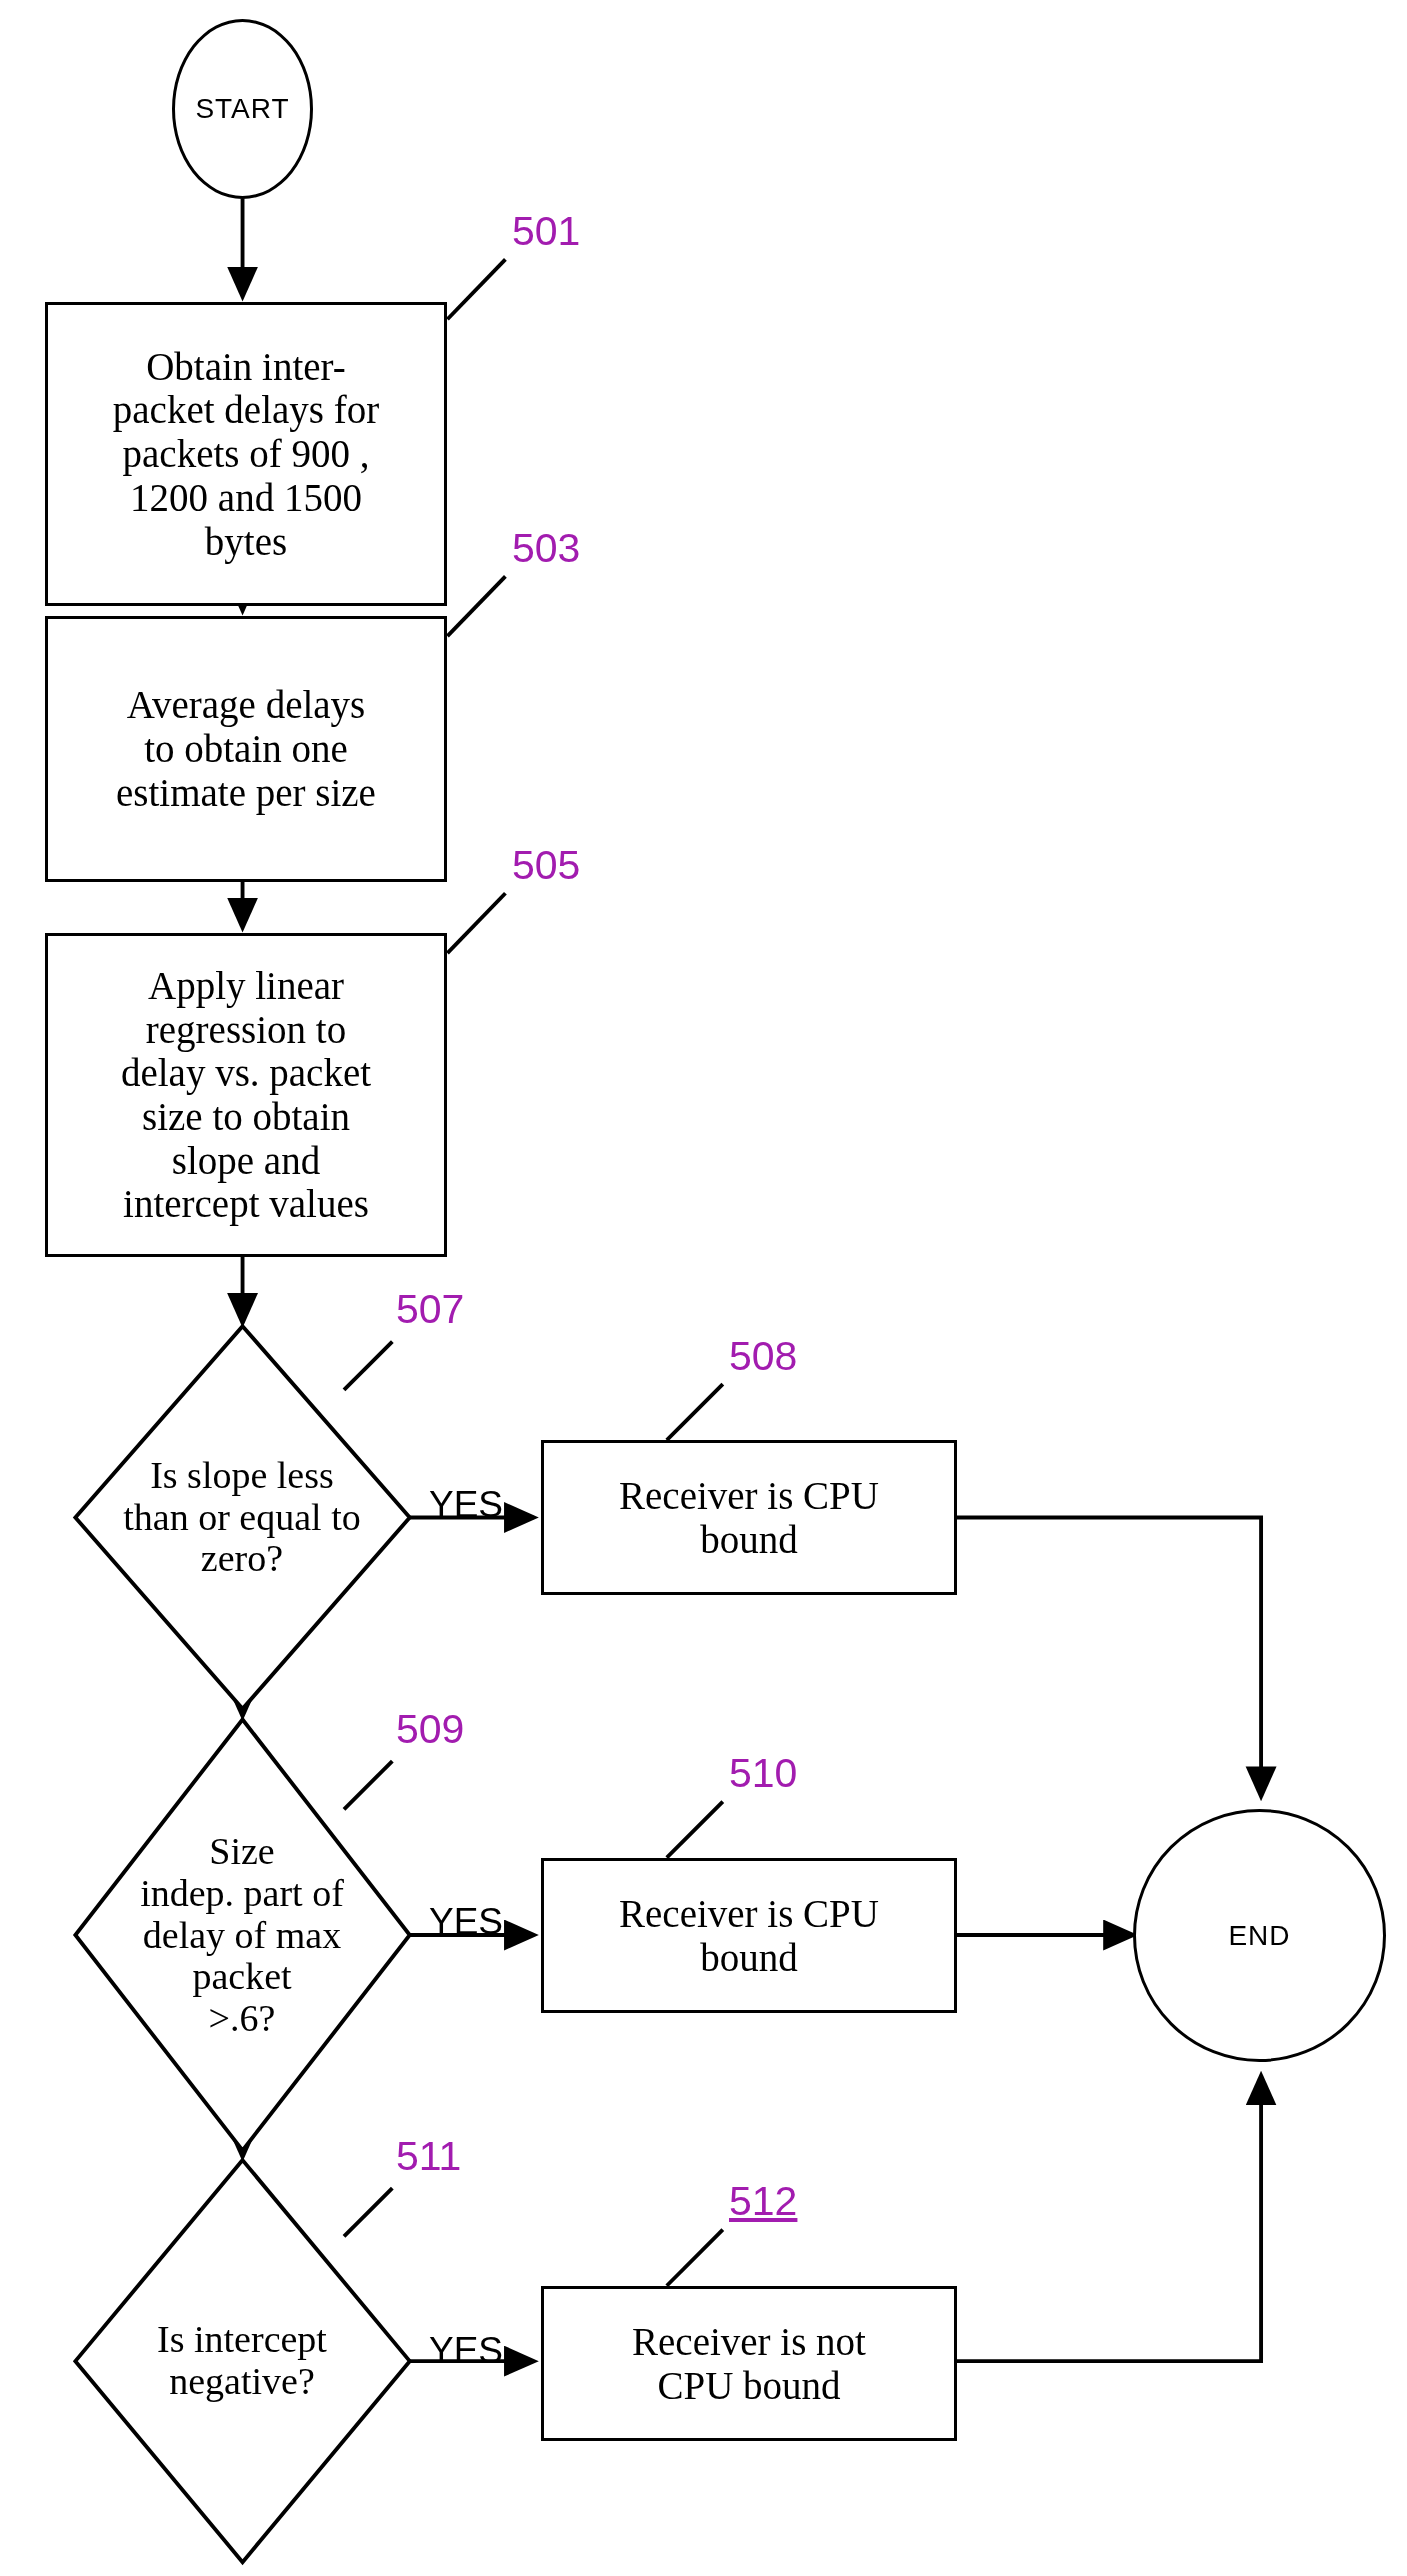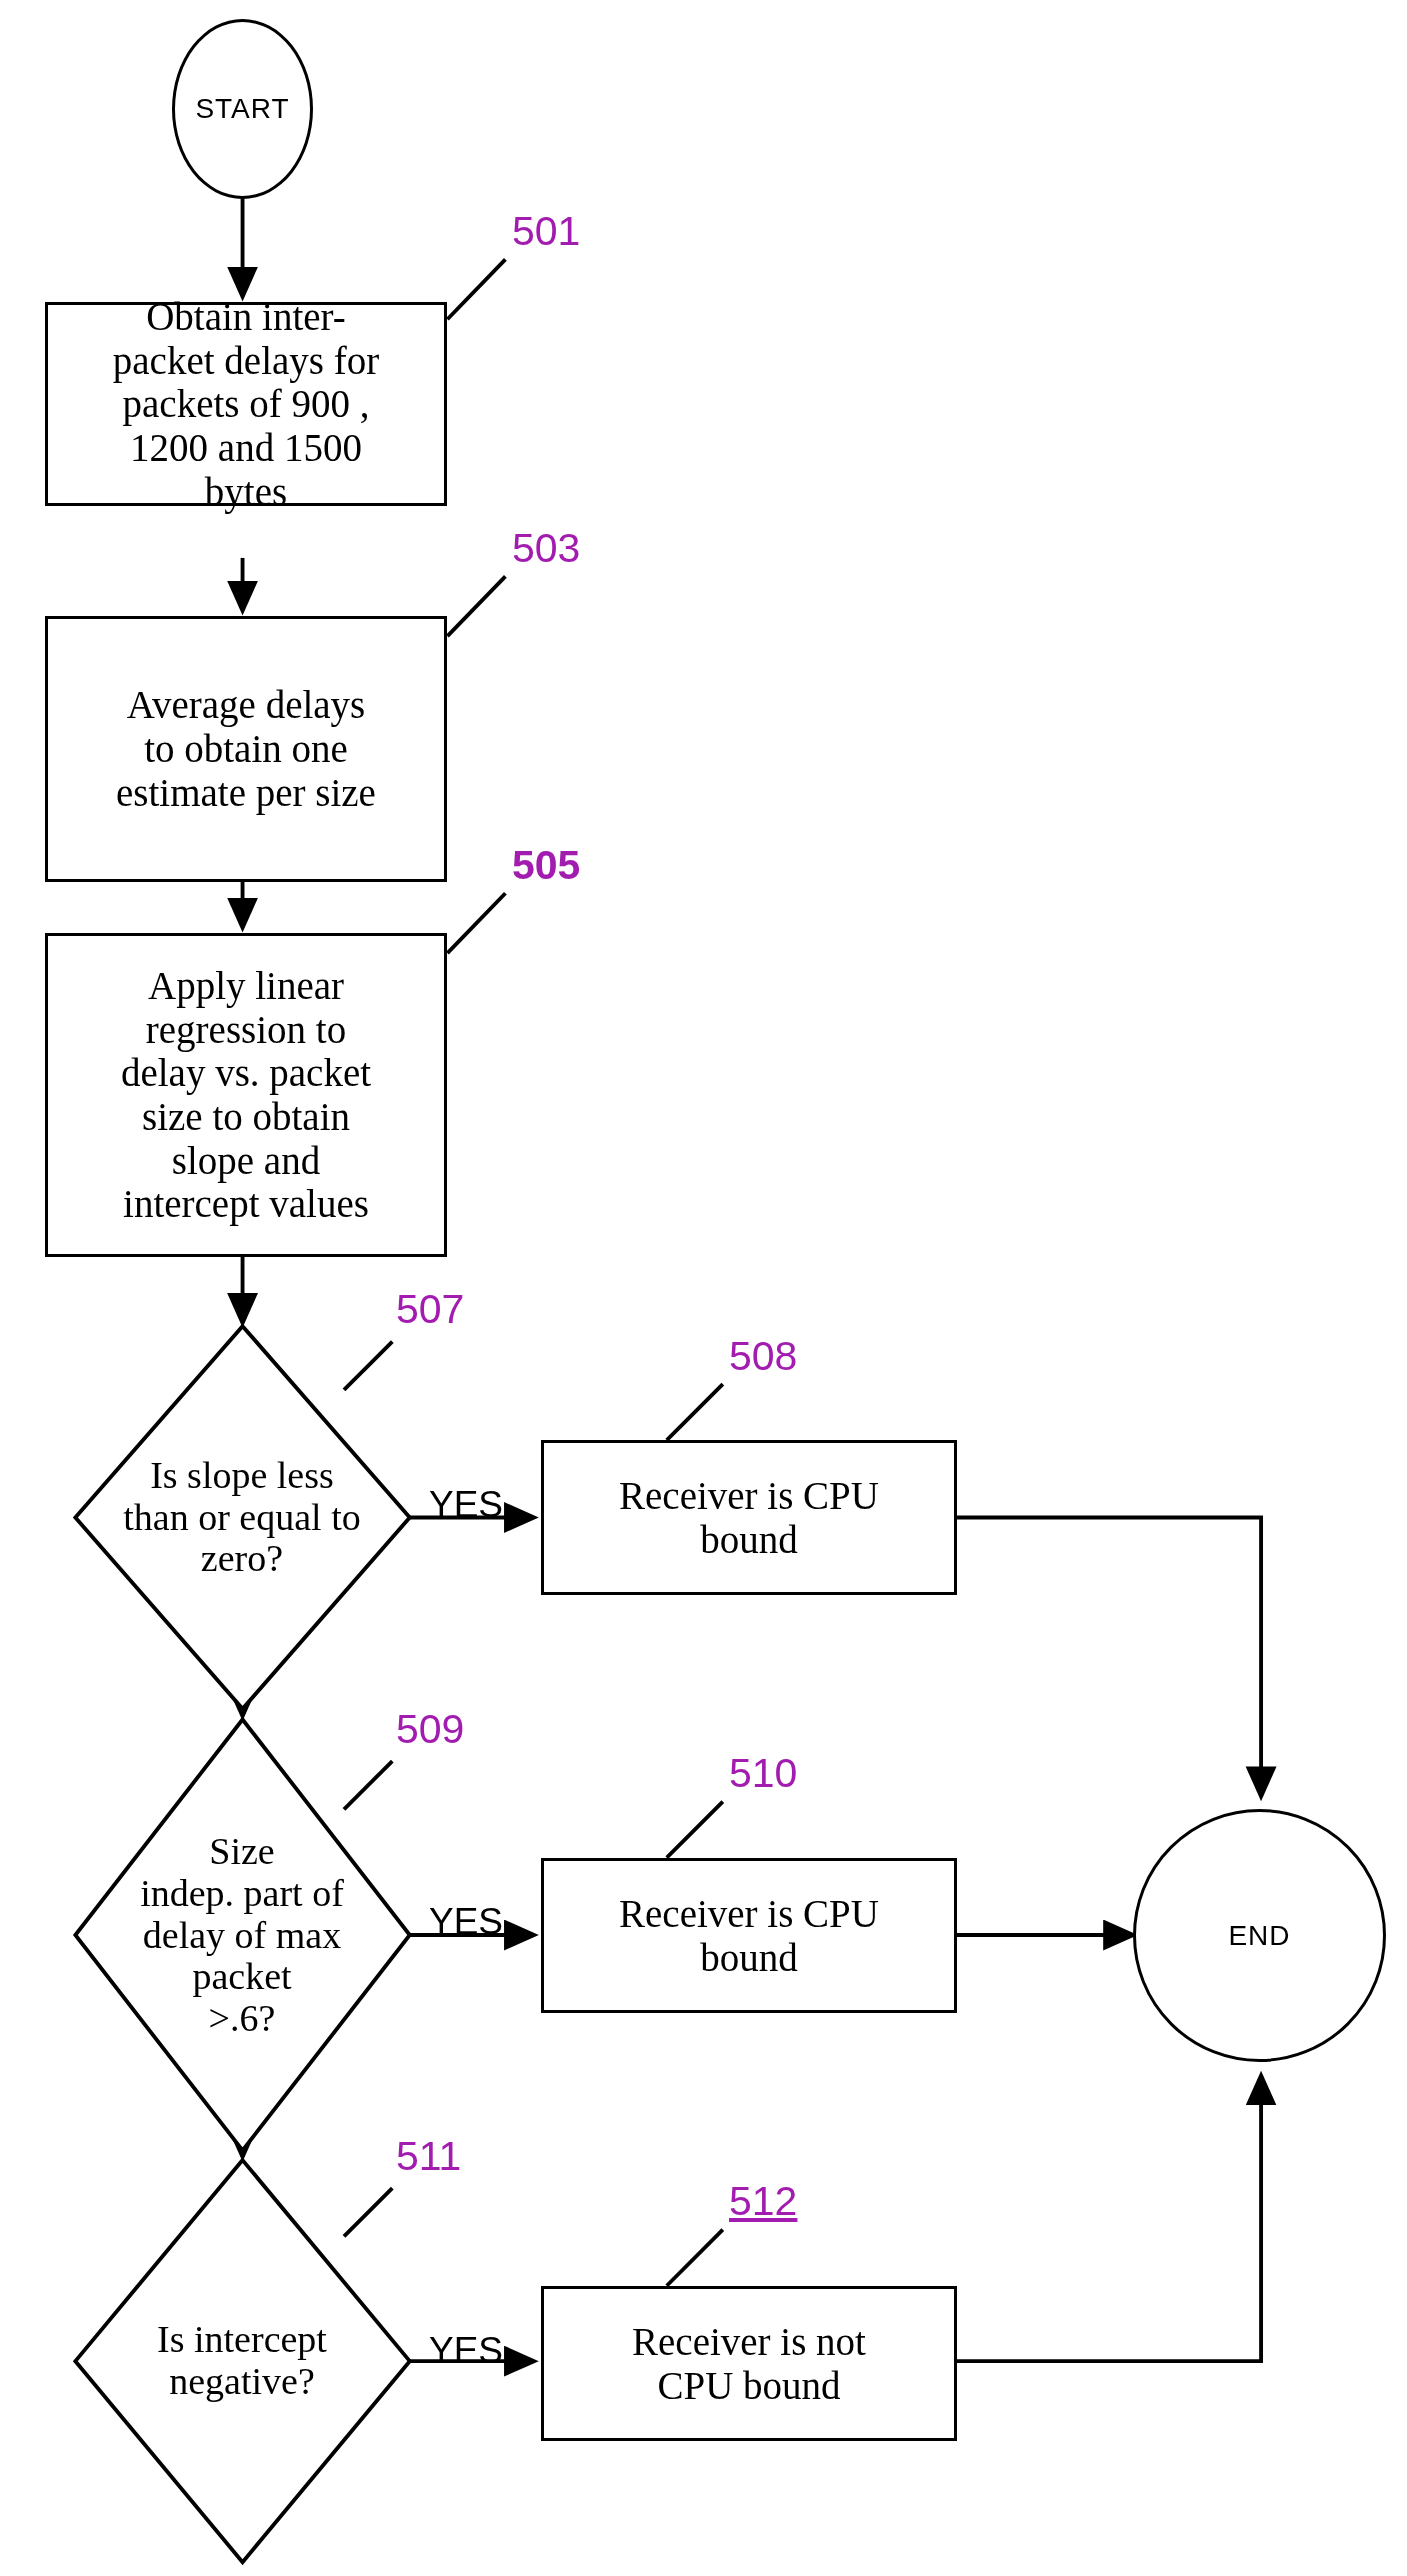--- a/index.html
+++ b/index.html
@@ -156,21 +156,21 @@
       <polygon points="251,1372 424,1570 251,1768 78,1570"></polygon>
       <polygon points="251,1779 424,2002 251,2225 78,2002"></polygon>
       <polygon points="251,2235 424,2443 251,2651 78,2443"></polygon>
     </g>
   </svg>
 
   <div class="terminator" style="left:172px; top:19.3px; width:141px; height:180px;">
     <span>START</span>
   </div>
 
-  <div class="process-box" style="left:45px; top:302px; width:402px; height:204px;">
+  <div class="process-box" style="left:45px; top:302px; width:402px; height:304px;">
     <span>Obtain inter-
 packet delays for
 packets of 900 ,
 1200 and 1500
 bytes</span>
   </div>
 
   <div class="process-box" style="left:45px; top:616px; width:402px; height:266px;">
     <span>Average delays
 to obtain one
@@ -229,21 +229,21 @@
   <div class="terminator" style="left:1133px; top:1809px; width:253px; height:253px;">
     <span>END</span>
   </div>
 
   <div class="edge-label" style="left:429px; top:1450px;">YES</div>
   <div class="edge-label" style="left:429px; top:1867px;">YES</div>
   <div class="edge-label" style="left:429px; top:2296px;">YES</div>
 
   <div class="ref-num" style="left:512px; top:211px;">501</div>
   <div class="ref-num" style="left:512px; top:528px;">503</div>
-  <div class="ref-num" style="left:512px; top:845px;font-weight:bold;">505</div>
+  <div class="ref-num" style="left:512px; top:845px;">505</div>
   <div class="ref-num" style="left:396px; top:1289px;">507</div>
   <div class="ref-num" style="left:729px; top:1336px;">508</div>
   <div class="ref-num" style="left:396px; top:1709px;">509</div>
   <div class="ref-num" style="left:729px; top:1753px;">510</div>
   <div class="ref-num" style="left:396px; top:2136px;">511</div>
   <div class="ref-num" style="left:729px; top:2181px;text-decoration:underline;">512</div>
 
 </div>
 
 

